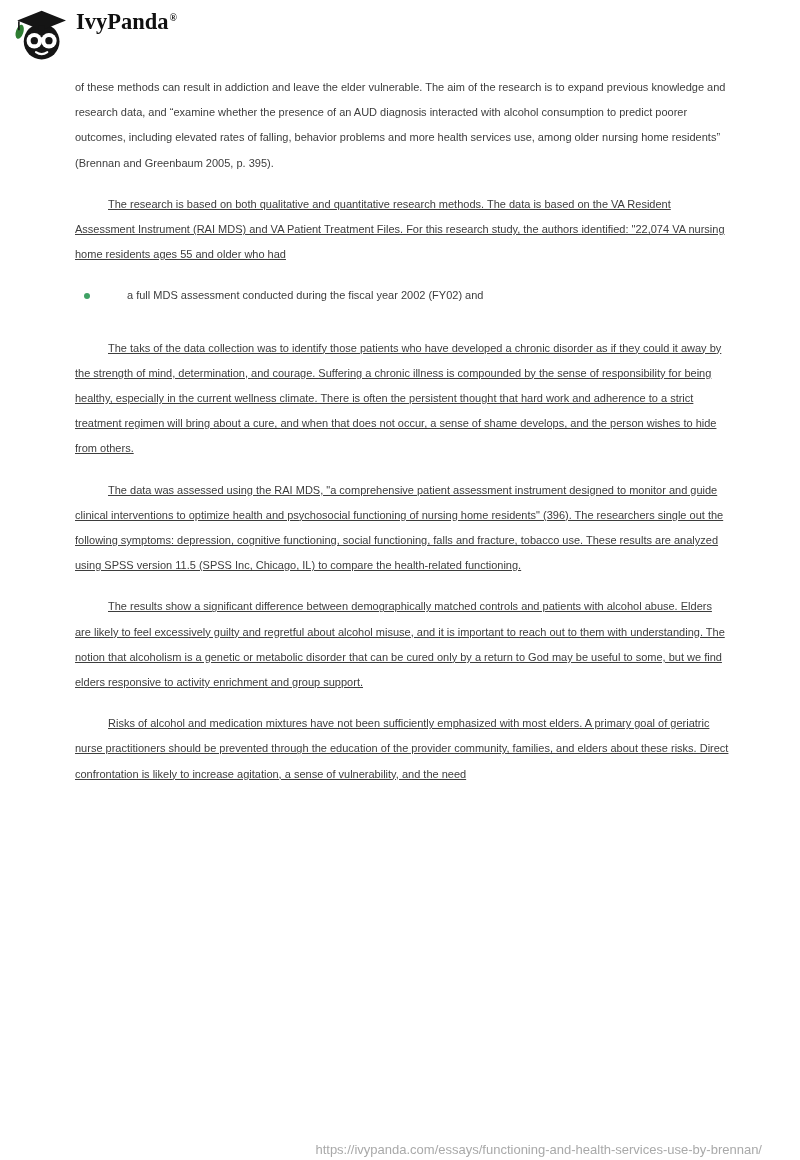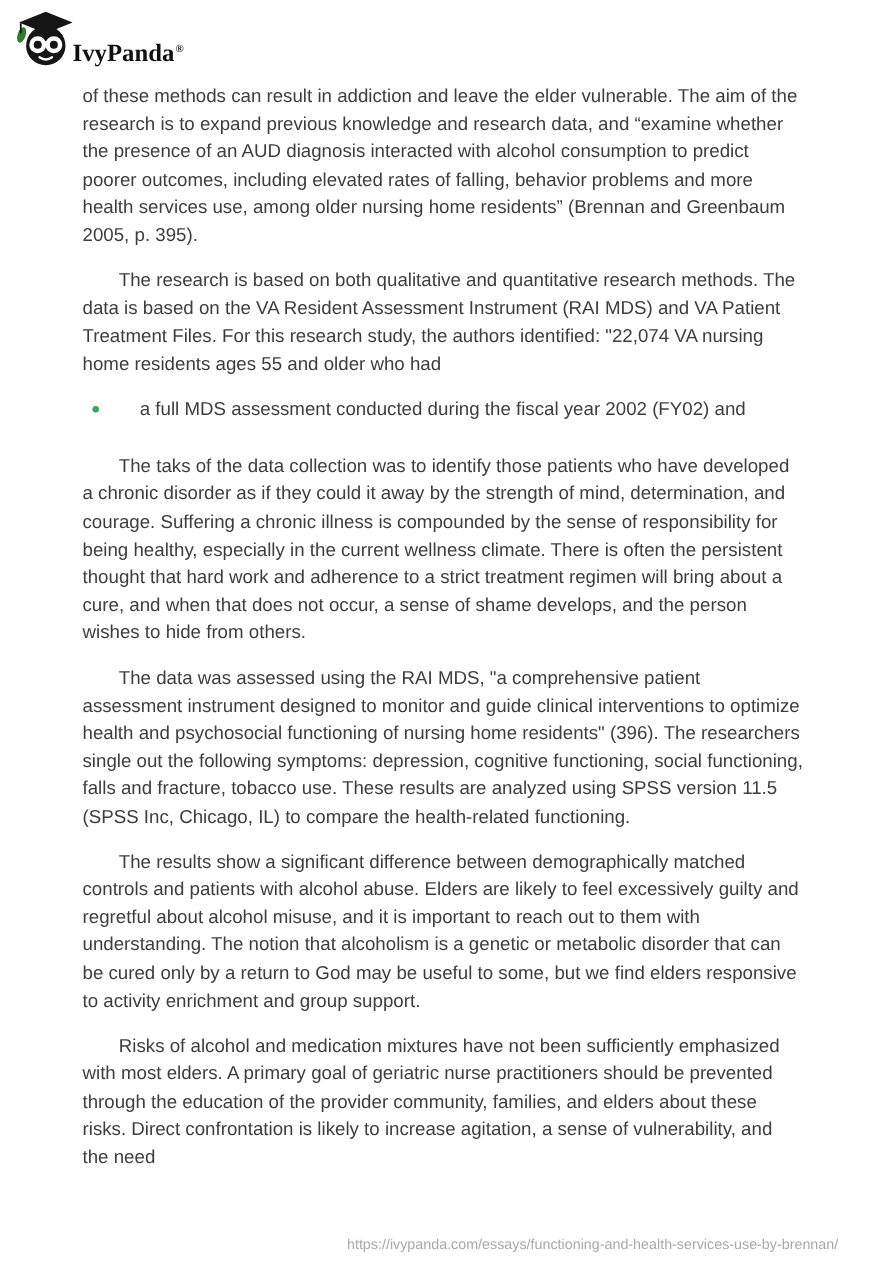--- a/index.html
+++ b/index.html
@@ -17,21 +17,22 @@
     background: #ffffff;
   }
   .header {
     display: flex;
     align-items: center;
     justify-content: space-between;
     padding: 9px 38px 4px 14px;
   }
   .brand {
     display: flex;
-    align-items: flex-end;
+    align-items: flex-start;
+    gap: 10px;
     cursor: pointer;
   }
   .logo-icon { display: inline-flex; }
   .brand-text {
     font-family: "Liberation Serif", serif;
     font-weight: bold;
     font-size: 22.5px;
     color: #101010;
     white-space: nowrap;
   }
@@ -40,26 +41,26 @@
     vertical-align: super;
     margin-left: 1px;
     font-weight: bold;
   }
   .doc-title {
     font-size: 13.5px;
     color: #8c8c8c;
   }
   .content {
     padding: 10px 70px 0 75px;
-    font-size: 17px;
+    font-size: 11px;
     line-height: 25.2px;
     color: #3d3d3d;
   }
   .para { margin: 0 0 16px 0; }
-  .para.indent { text-indent: 33px; }
+  .para.indent { text-indent: 33px; text-decoration: underline; }
   .bullets {
     list-style: none;
     margin: 0 0 27px 0;
     padding: 0;
   }
   .bullets li {
     position: relative;
     padding-left: 52px;
   }
   .bullets li::before {
@@ -68,21 +69,21 @@
     left: 9px;
     top: 10px;
     width: 6px;
     height: 6px;
     border-radius: 50%;
     background: #3fa164;
   }
   .footer {
     position: absolute;
     right: 38px;
-    bottom: 20px;
+    bottom: 2px;
   }
   .source-url {
     font-size: 13px;
     color: #a9a9a9;
     text-decoration: none;
   }
 </style>
 </head>
 <body>
 

